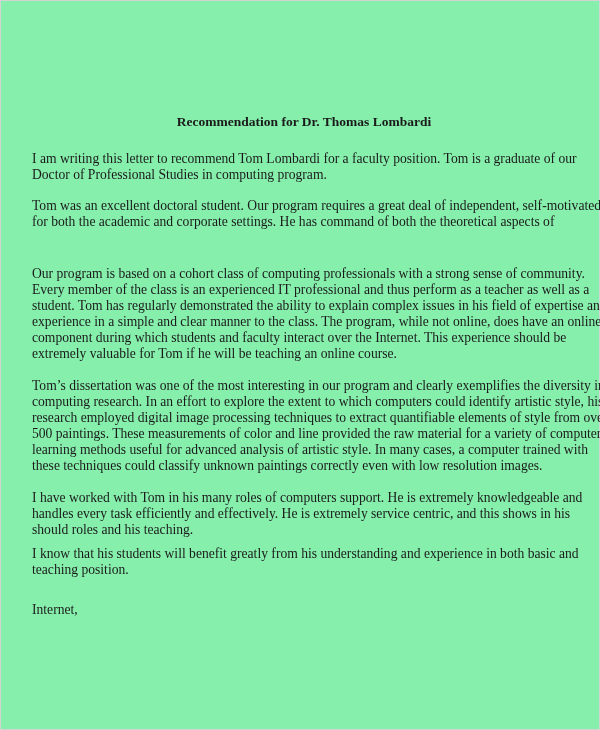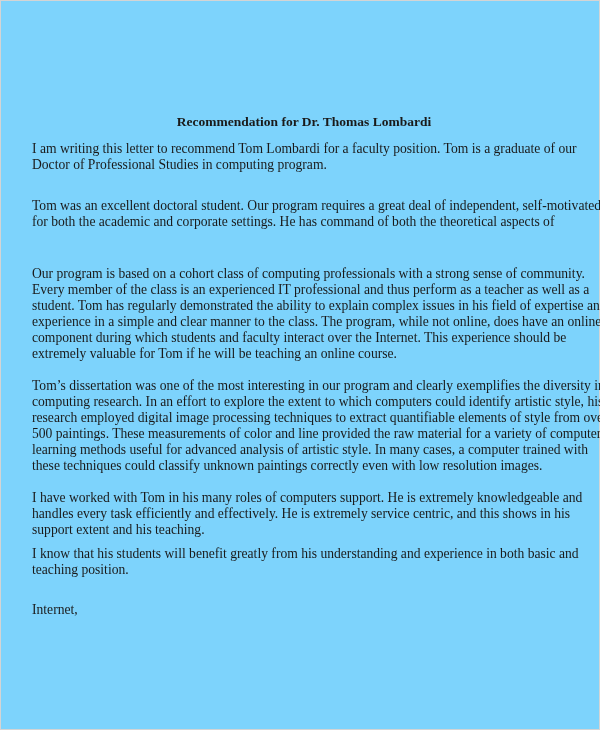--- a/index.html
+++ b/index.html
@@ -1,39 +1,39 @@
 <!DOCTYPE html>
 <html><head>
   <meta charset="utf-8">
   <style>
     html, body { margin: 0; padding: 0; background: #ffffff; }
     body { width: 600px; height: 730px; position: relative; overflow: hidden; }
     .page {
       position: absolute; left: 0; top: 0; width: 598px; height: 728px;
-      border: 1px solid #d4d4d4; background: #7dd3fc;
+      border: 1px solid #d4d4d4; background: #86efac;
     }
     .title {
       position: absolute; top: 113px; left: 0; width: 606px; text-align: center;
       font-family: "Liberation Serif", serif; font-weight: bold; font-size: 13.5px;
       color: #1a1a1a; margin: 0;
     }
     .para {
       position: absolute; left: 31px; margin: 0;
       font-family: "Liberation Serif", serif; font-size: 13.6px; line-height: 16px;
       color: #1a1a1a; white-space: nowrap;
     }
     .line { display: block; }
   </style>
 </head>
 <body>
 
 <div class="page">
   <h1 class="title">Recommendation for Dr. Thomas Lombardi</h1>
 
-  <p class="para" style="top:140px">
+  <p class="para" style="top:150px">
     <span class="line">I am writing this letter to recommend Tom Lombardi for a faculty position. Tom is a graduate of our</span>
     <span class="line">Doctor of Professional Studies in computing program.</span>
   </p>
 
   <p class="para" style="top:197px">
     <span class="line">Tom was an excellent doctoral student. Our program requires a great deal of independent, self-motivated</span>
     <span class="line">for both the academic and corporate settings. He has command of both the theoretical aspects of</span>
   </p>
 
   <p class="para" style="top:265px">
@@ -50,21 +50,21 @@
     <span class="line">computing research. In an effort to explore the extent to which computers could identify artistic style, his</span>
     <span class="line">research employed digital image processing techniques to extract quantifiable elements of style from over</span>
     <span class="line">500 paintings.  These measurements of color and line provided the raw material for a variety of computer</span>
     <span class="line">learning methods useful for advanced analysis of artistic style.  In many cases, a computer trained with</span>
     <span class="line">these techniques could classify unknown paintings correctly even with low resolution images.</span>
   </p>
 
   <p class="para" style="top:489px">
     <span class="line">I have worked with Tom in his many roles of computers support. He is extremely knowledgeable and</span>
     <span class="line">handles every task efficiently and effectively. He is extremely service centric, and this shows in his</span>
-    <span class="line">support extent and his teaching.</span>
+    <span class="line">should roles and his teaching.</span>
   </p>
 
   <p class="para" style="top:545px">
     <span class="line">I know that his students will benefit greatly from his understanding and experience in both basic and</span>
     <span class="line">teaching position.</span>
   </p>
 
   <p class="para" style="top:601px">
     <span class="line">Internet,</span>
   </p>

